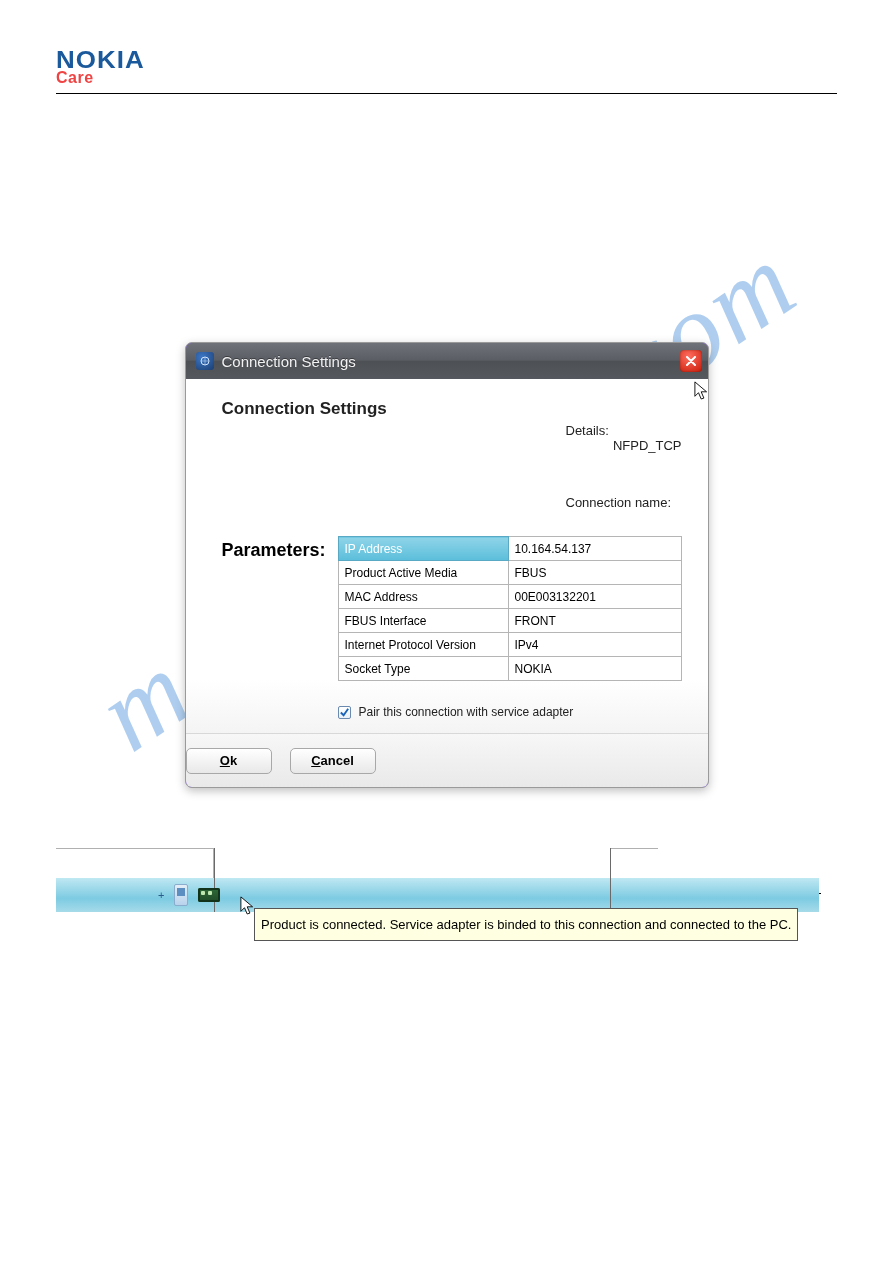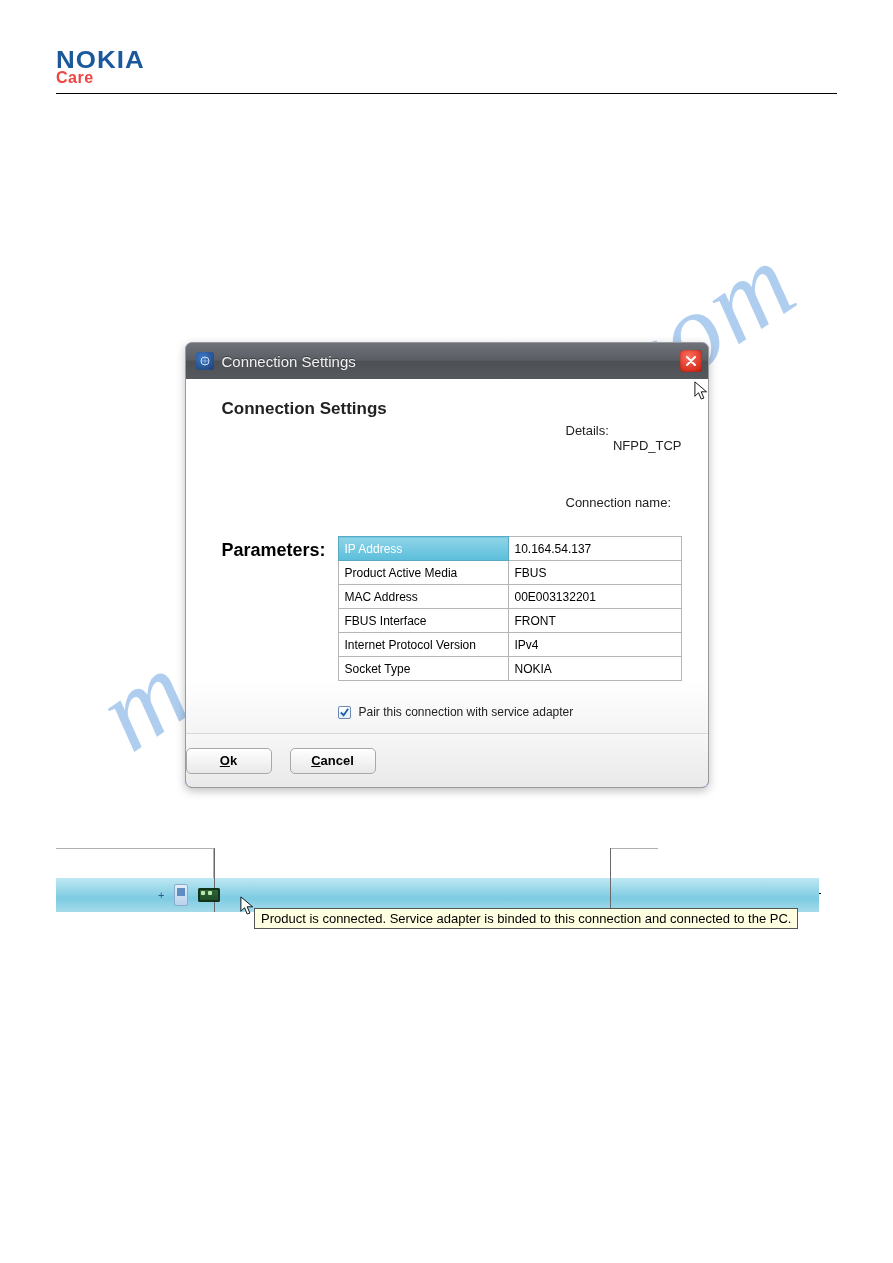--- a/index.html
+++ b/index.html
@@ -300,21 +300,21 @@
     z-index: 4;
     width: 18px; height: 22px;
     pointer-events: none;
   }
   .tooltip-box {
     position: absolute;
     left: 198px; top: 60px;
     z-index: 5;
     background: #ffffe1;
     border: 1px solid #555;
-    padding: 2px 6px;
+    padding: 8px 6px;
     font-size: 13px;
     white-space: nowrap;
     color: #000;
   }
   .footer-line {
     position: absolute;
     left: 56px;
     right: 72px;
     bottom: 100px;
     border-top: 1.5px solid #000;

